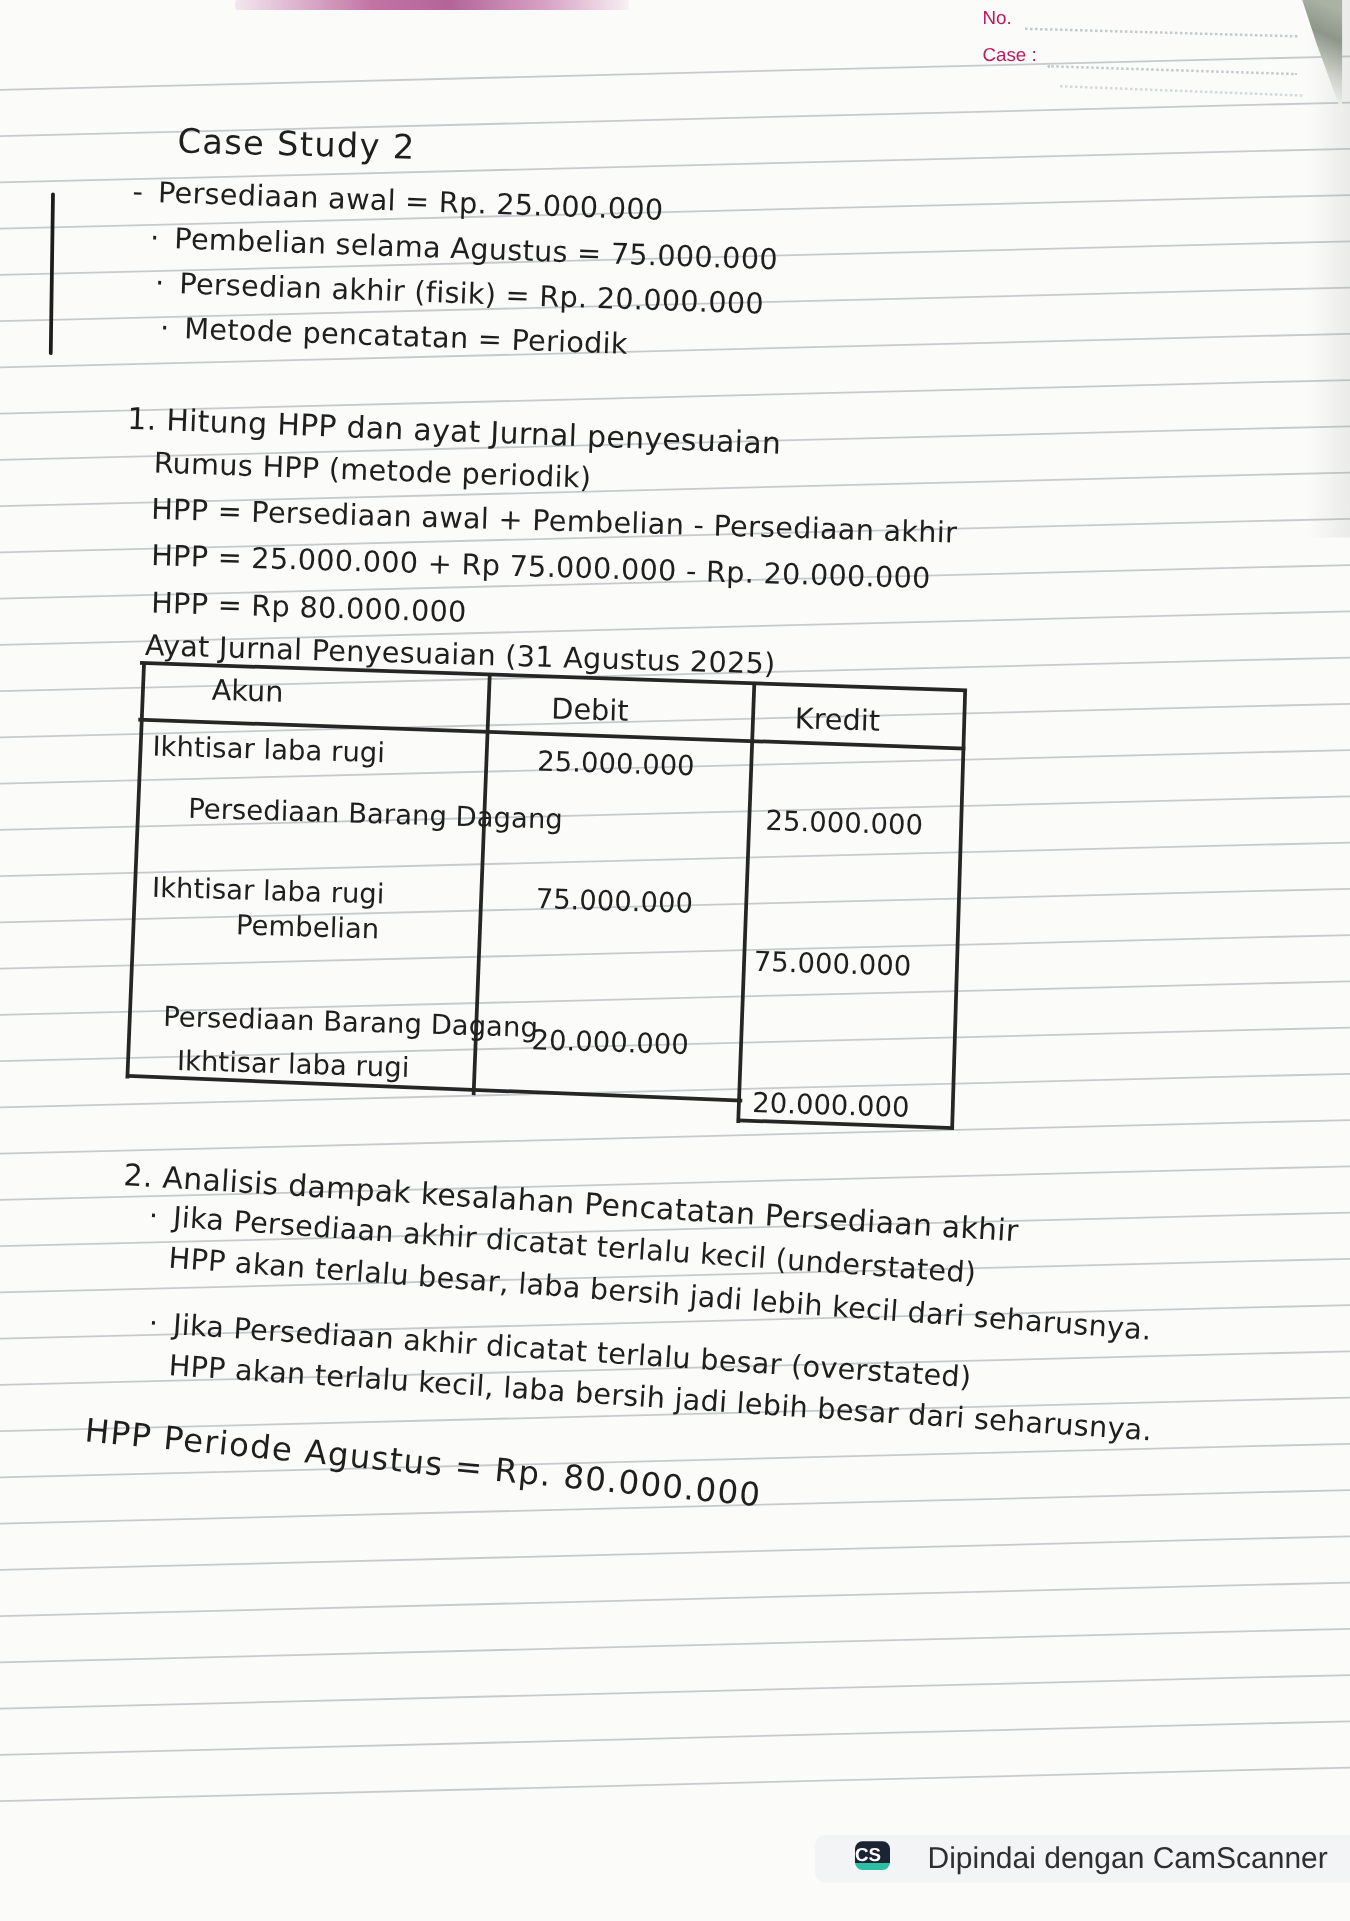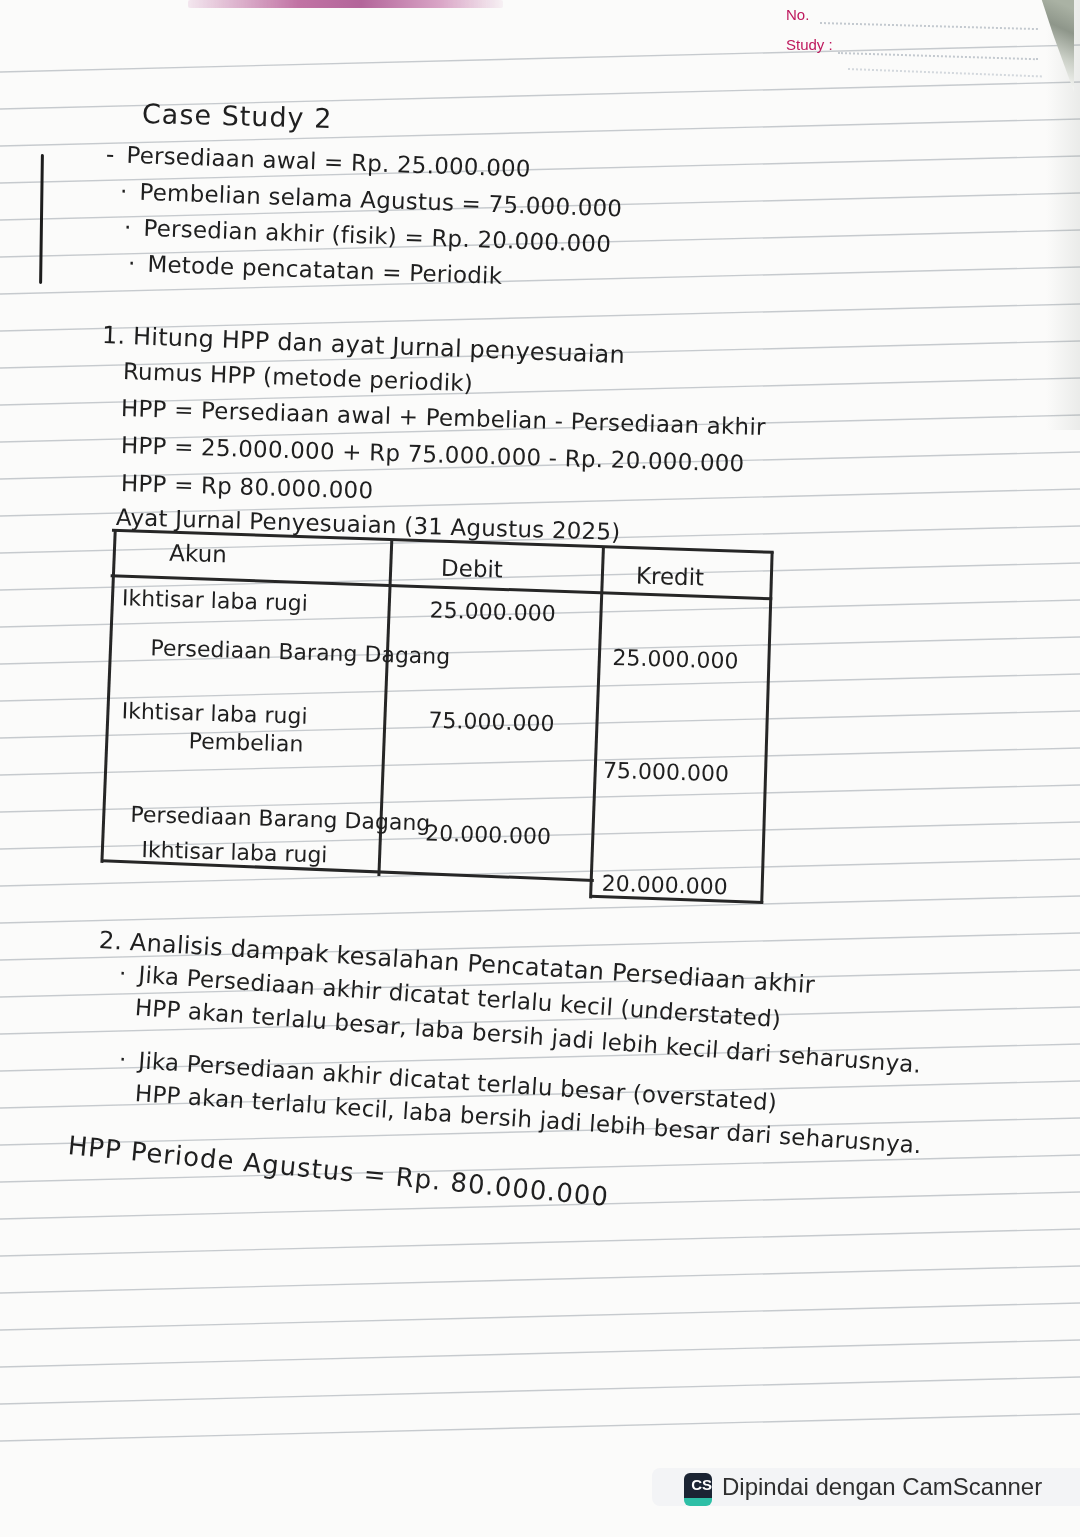--- a/index.html
+++ b/index.html
@@ -80,27 +80,27 @@
   .r3a{left:15px;top:168px;}  .r3d{left:322px;top:168px;}
   .r4a{left:83px;top:196px;}  .r4k{left:498px;top:213px;}
   .r5a{left:27px;top:271px;}  .r5d{left:322px;top:281px;}
   .r6a{left:39px;top:306px;}  .r6k{left:500px;top:326px;}
   
   .footer-strip{
     position:absolute;left:652px;top:1468px;width:428px;height:38px;z-index:4;
     background:#f3f4f6;border-radius:8px 0 0 8px;
   }
   .cs-badge{
-    position:absolute;left:684px;top:1473px;width:28px;height:33px;z-index:5;
+    position:absolute;left:684px;top:1473px;width:28px;height:23px;z-index:5;
     background:linear-gradient(to bottom,#1b2433 0 76%,#2dbfa6 76% 100%);
     border-radius:6px;color:#ffffff;font-family:"Liberation Sans",sans-serif;
-    font-weight:bold;font-size:15px;text-align:right;line-height:24px;
+    font-weight:bold;font-size:15px;text-align:left;line-height:24px;
   }
   .footer-text{
-    position:absolute;left:722px;top:1473px;z-index:5;color:#2f2f2f;
+    position:absolute;left:742px;top:1473px;z-index:5;color:#2f2f2f;
     font-family:"Liberation Sans",sans-serif;font-size:24px;white-space:nowrap;
   }
 </style>
 </head>
 <body>
 
 <svg id="rules" xmlns="http://www.w3.org/2000/svg" viewBox="0 0 1080 1537">
     <path d="M0 72 Q 420 63 1080 45" fill="none" stroke="#9aa2aa" stroke-width="1.4" opacity="0.55"></path>
     <path d="M0 109 Q 420 100 1080 82" fill="none" stroke="#9aa2aa" stroke-width="1.4" opacity="0.55"></path>
     <path d="M0 146 Q 420 137 1080 119" fill="none" stroke="#9aa2aa" stroke-width="1.4" opacity="0.55"></path>
@@ -141,21 +141,21 @@
     <path d="M0 1441 Q 420 1432 1080 1414" fill="none" stroke="#9aa2aa" stroke-width="1.4" opacity="0.55"></path>
   </svg>
 
 <div class="pink-strip"></div>
 <div class="page-curl"></div>
 <div class="edge-shadow"></div>
 <div class="margin-stroke"></div>
 
 <div class="printed no-label">No.</div>
 <div class="dotline no-line"></div>
-<div class="printed date-label">Study :</div>
+<div class="printed date-label">Case :</div>
 <div class="dotline date-line"></div>
 <div class="dotline date-line2"></div>
 
 <div class="hw title">Case Study 2</div>
 
 <div class="hw nb1"><span class="marker">-</span><span>Persediaan awal = Rp. 25.000.000</span></div>
 <div class="hw nb2"><span class="marker">·</span><span>Pembelian selama Agustus = 75.000.000</span></div>
 <div class="hw nb3"><span class="marker">·</span><span>Persedian akhir (fisik) = Rp. 20.000.000</span></div>
 <div class="hw nb4"><span class="marker">·</span><span>Metode pencatatan = Periodik</span></div>
 

